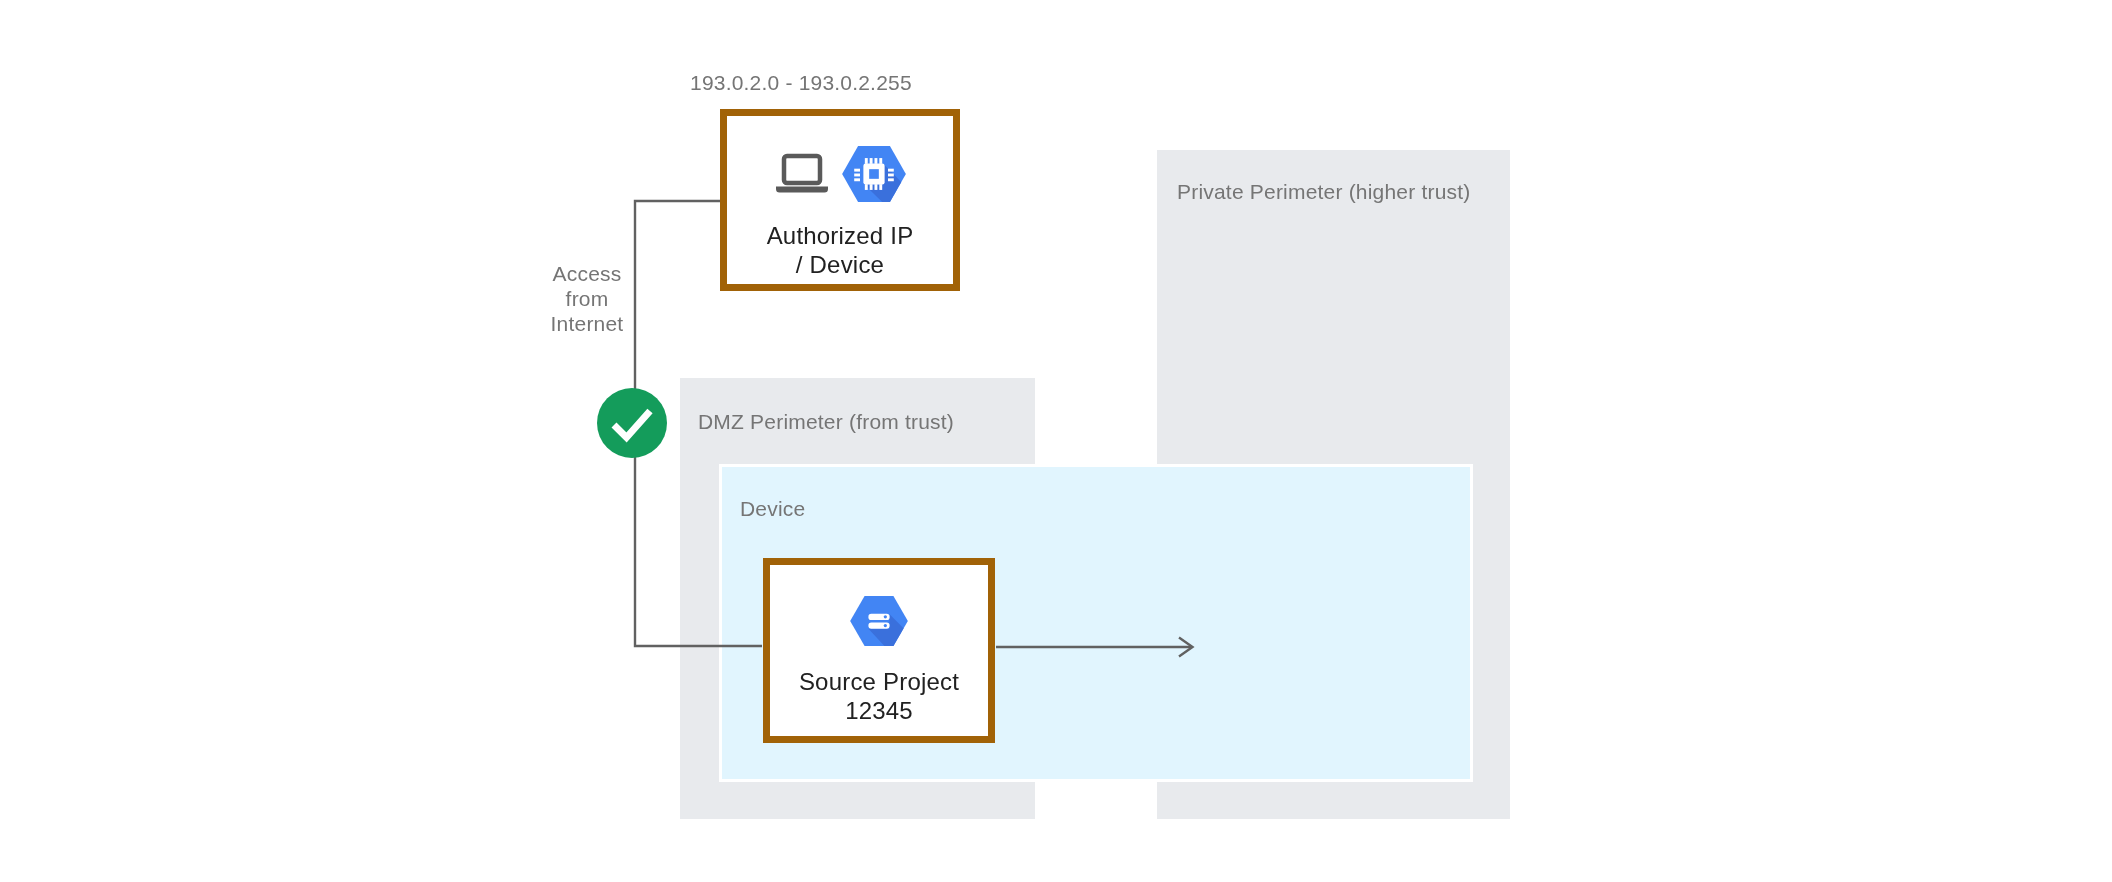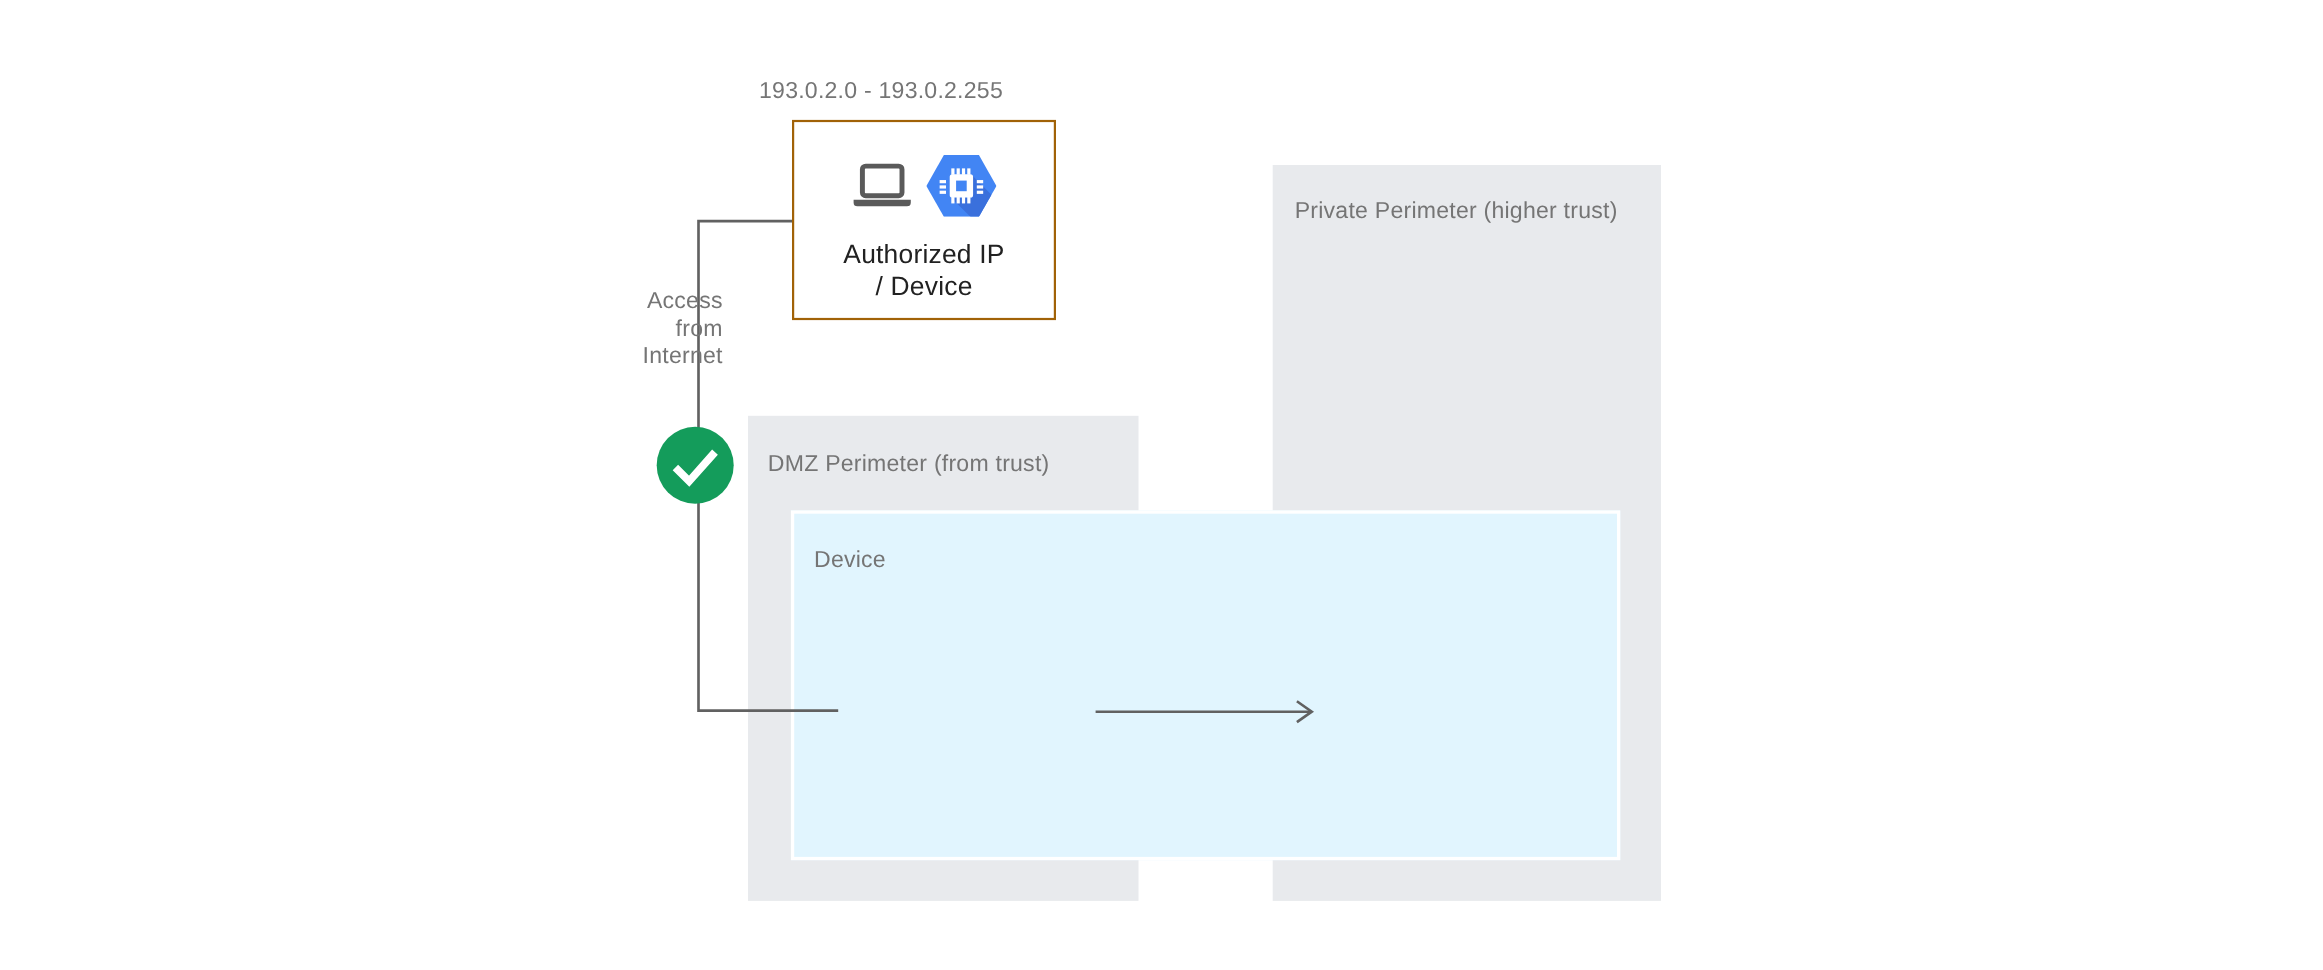--- a/index.html
+++ b/index.html
@@ -36,42 +36,42 @@
   
   .bridge {
     position: absolute; left: 719px; top: 464px; width: 754px; height: 318px;
     background: #E1F5FE; border: 3px solid #ffffff; z-index: 2;
   }
   .bridge-label { position: absolute; left: 18px; top: 30px; }
 
   
   .node {
     position: absolute; width: 240px; height: 182px;
-    background: #ffffff; border: 2px solid #a16207; z-index: 4;
+    background: #ffffff; border: 7px solid #a16207; z-index: 4;
     display: flex; flex-direction: column; align-items: center;
   }
   .node-authorized { left: 720px; top: 109px; padding-top: 30px; }
   .node-project    { width: 232px; height: 185px; padding-top: 31px; }
   .node-source     { left: 763px;  top: 558px; }
   .node-sink       { left: 1196px; top: 558px; }
   .node-privproj   { left: 1196px; top: 237px; }
   .node .icon-row { display: flex; align-items: center; gap: 12px; }
   .node .box-title { margin-top: 15px; }
   .node-project .box-title { margin-top: 17px; }
 
   
   .overlay {
     position: absolute; left: 0; top: 0; width: 2112px; height: 882px;
     z-index: 3; pointer-events: none;
   }
 
   
   .access-label {
     position: absolute; left: 517px; top: 261px; width: 140px;
-    text-align: right; line-height: 25px; z-index: 3;
+    text-align: center; line-height: 25px; z-index: 3;
   }
 
   
   .check-circle {
     position: absolute; left: 597px; top: 388px; width: 70px; height: 70px;
     border-radius: 50%; background: #149C5B; z-index: 5;
     display: flex; align-items: center; justify-content: center;
   }
 </style>
 </head>
@@ -144,16 +144,37 @@
             <rect x="22" y="18" width="22" height="22" rx="2.5"></rect>
           </g>
           <rect x="28" y="24" width="10" height="10" fill="#4285F4"></rect>
         </svg>
       </span>
     </div>
     <div class="box-title pre">Authorized IP
 / Device</div>
   </div>
 
+  <div class="node node-project node-source">
+    <span>
+      <svg width="58" height="50" viewBox="0 0 60 52">
+        <defs>
+            <clipPath id="hexS">
+              <polygon points="15,0 45,0 60,26 45,52 15,52 0,26"></polygon>
+            </clipPath>
+          </defs>
+        <polygon points="15,0 45,0 60,26 45,52 15,52 0,26" fill="#4285F4"></polygon>
+        <polygon clip-path="url(#hexS)" points="19,34 41,34 41,19 76,54 56,74" fill="#3A70DC"></polygon>
+        <g fill="#ffffff">
+          <rect x="19" y="18.5" width="22" height="6.5" rx="3"></rect>
+          <rect x="19" y="27.5" width="22" height="6.5" rx="3"></rect>
+        </g>
+        <circle cx="36.6" cy="21.7" r="1.7" fill="#4285F4"></circle>
+        <circle cx="36.6" cy="30.7" r="1.7" fill="#4285F4"></circle>
+      </svg>
+    </span>
+    <div class="box-title pre">Source Project
+12345</div>
+  </div>
 
 
 
 </div>
 
 </body></html>

